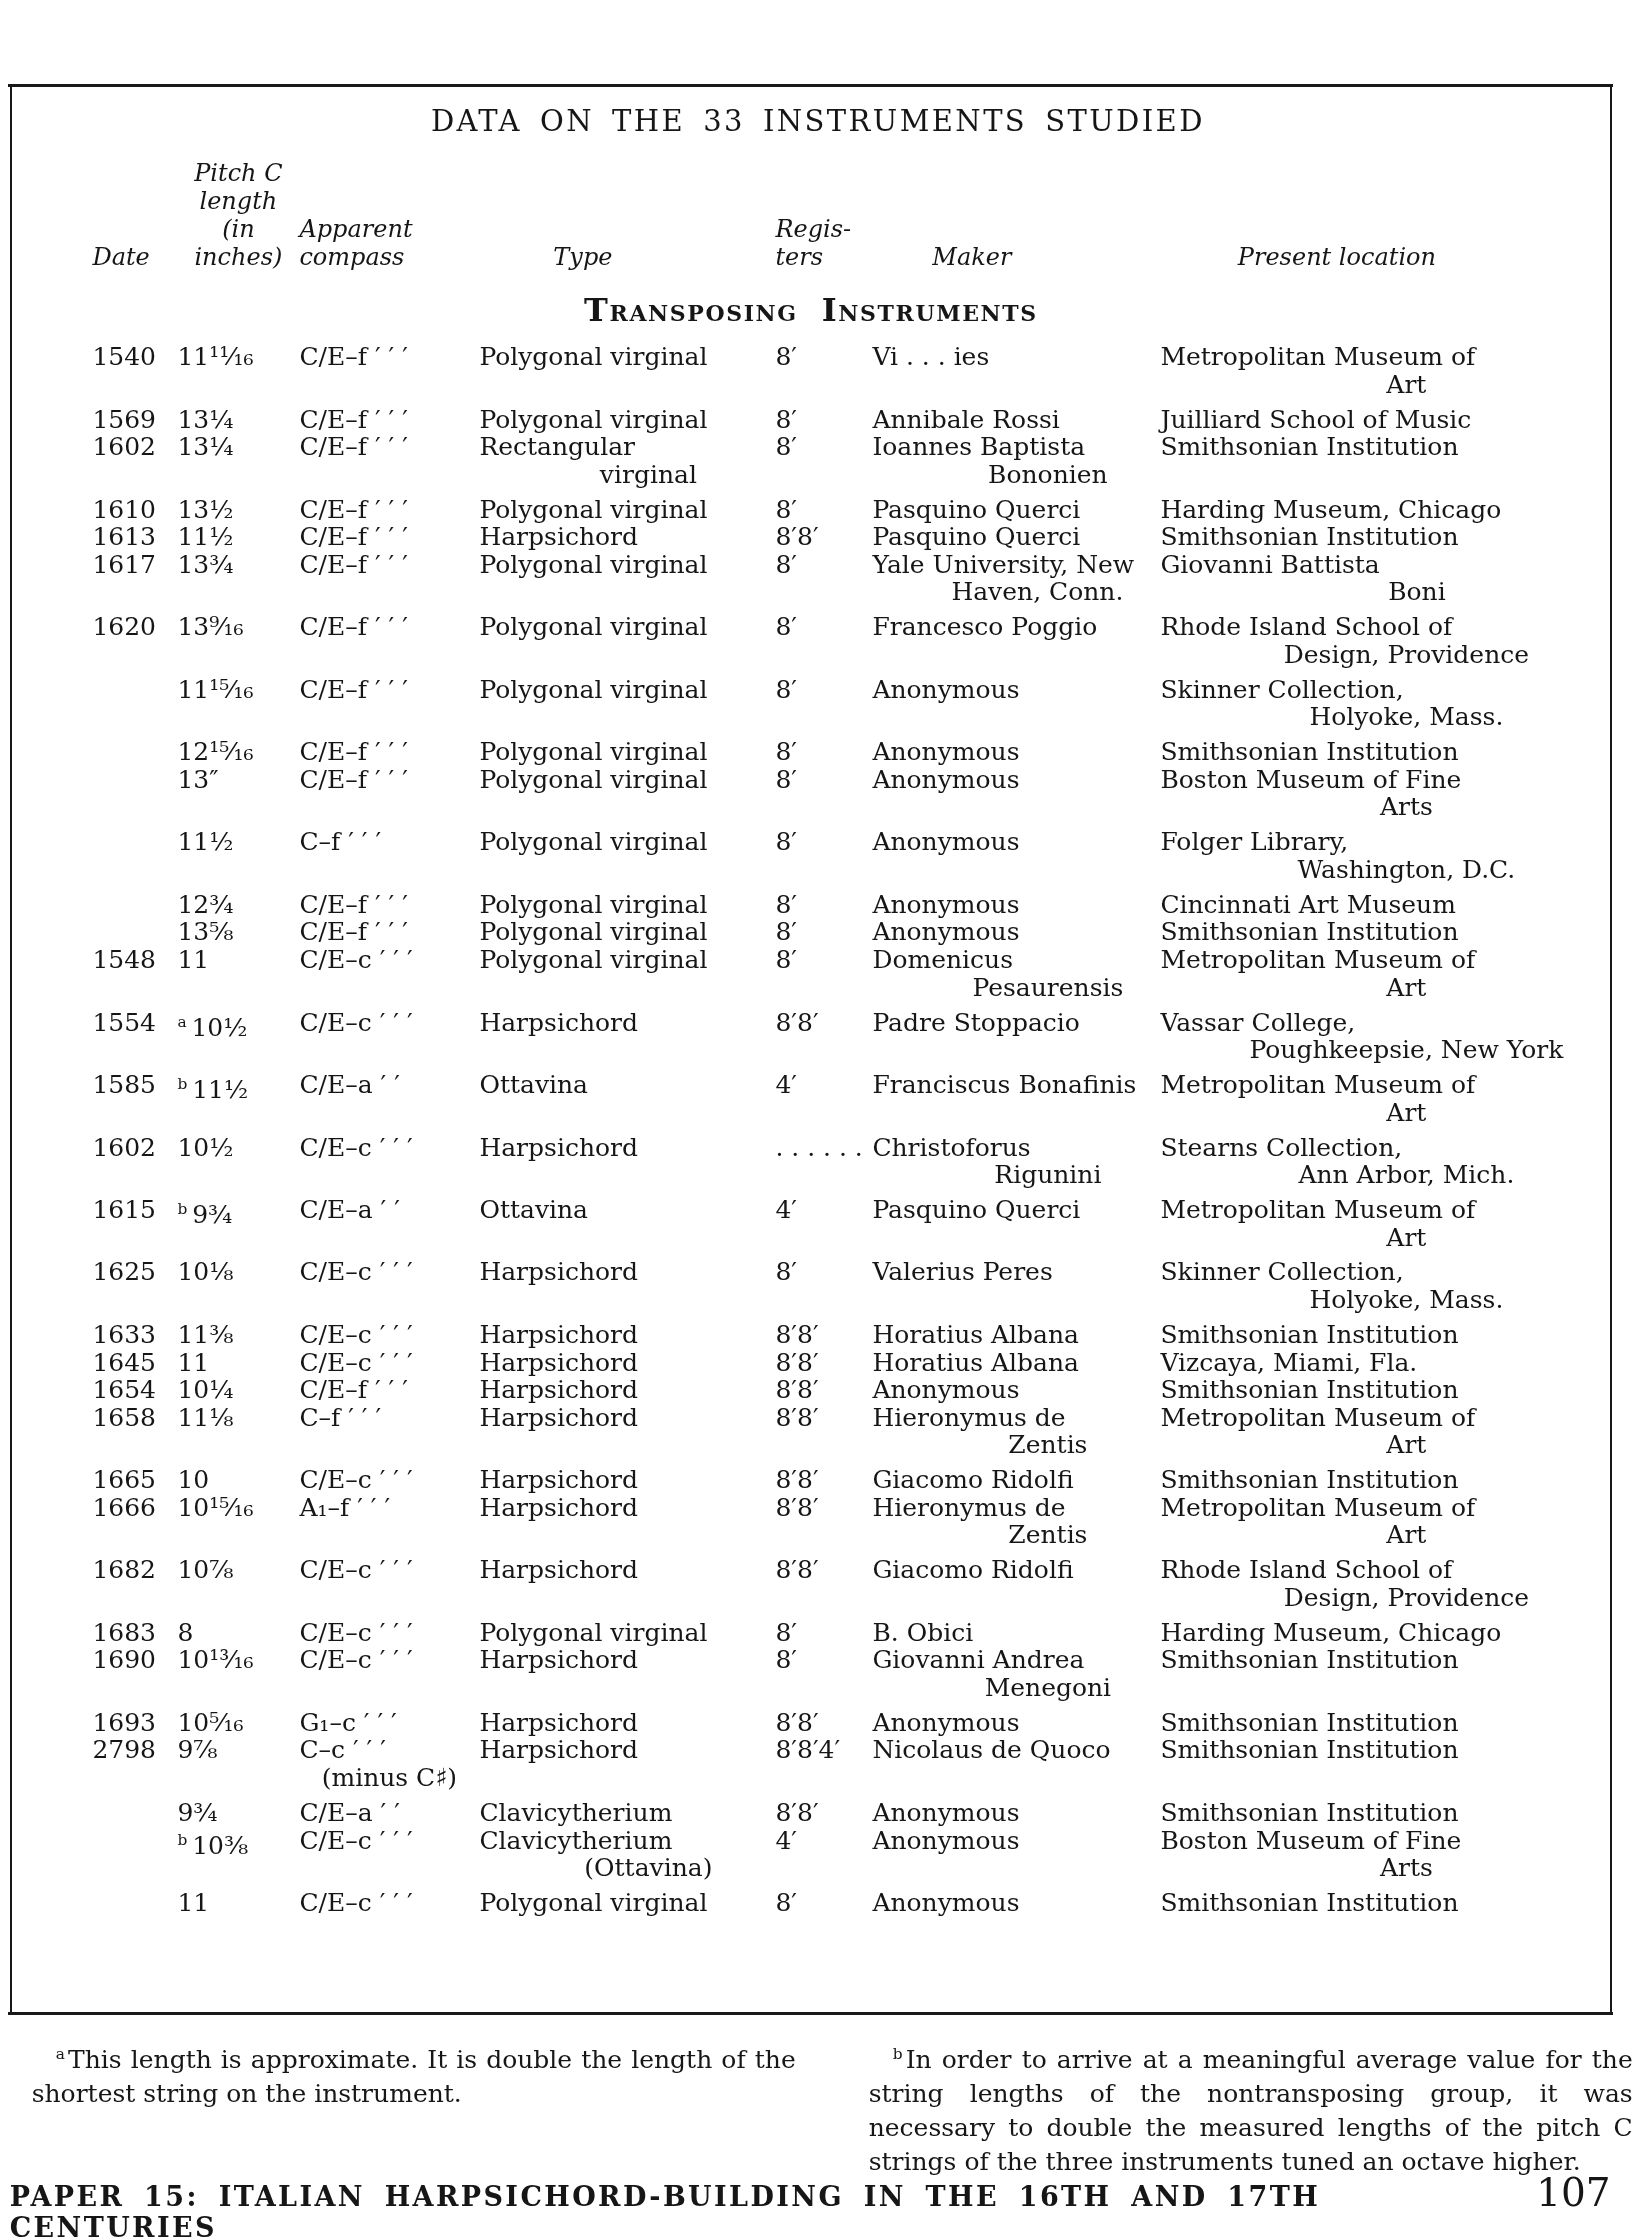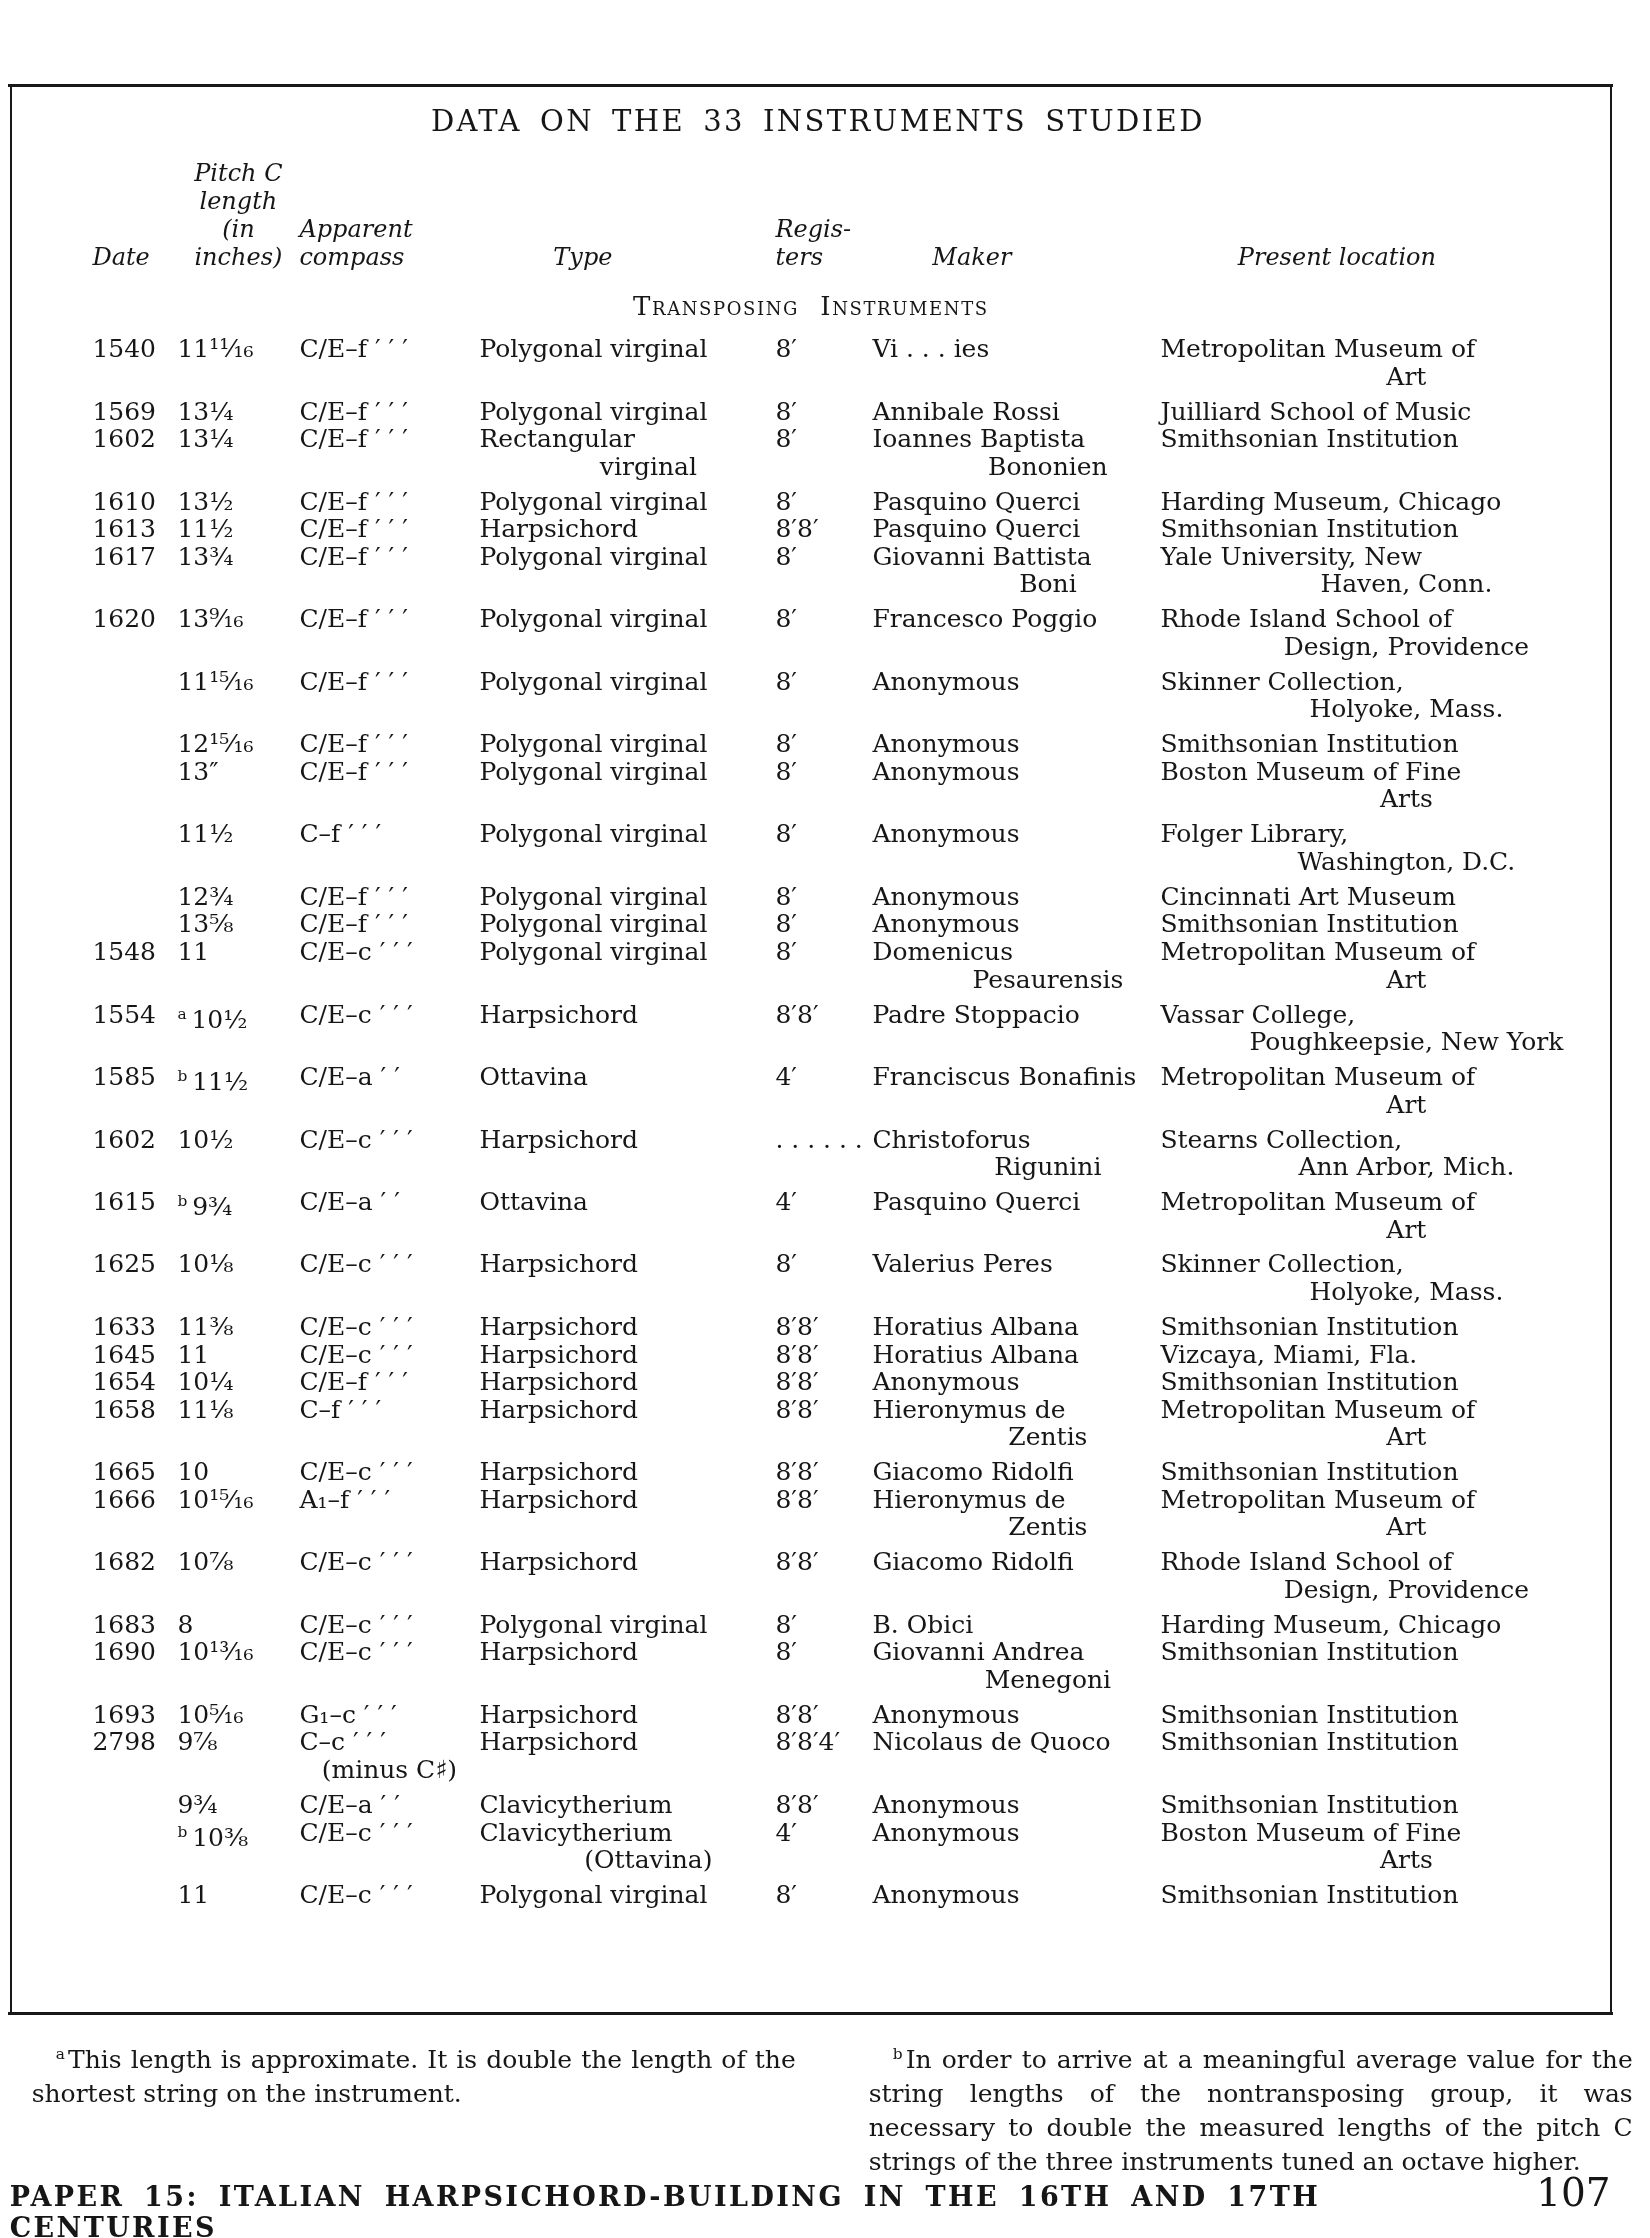--- a/index.html
+++ b/index.html
@@ -26,21 +26,21 @@
   }
   .thead { align-items:end; font-style:italic; font-size:24px; line-height:28px; margin-top:21px; }
   .hcell { text-align:center; }
   .hcell.col-date { text-align:left; }
   .hcell.col-compass { padding-right:81px; }
   .hcell.col-type, .hcell.col-registers, .hcell.col-maker { padding-right:89px; }
   .hcell.col-location { padding-right:97px; }
 
   .section-heading {
     text-align:center; font-variant:small-caps; letter-spacing:1.6px; word-spacing:11.4px;
-    font-size:26px; margin:19.5px 0 14.6px 0;
+    font-size:32px; margin:19.5px 0 14.6px 0;font-weight:bold;
   }
 
   .trow { font-size:25px; line-height:27.6px; }
   .trow.gap { margin-top:7.3px; }
   .cell { white-space:nowrap; }
   .cell .cont { padding-left:42px;text-align:center; }
   .cell-compass .cont { padding-left:0; }
   .cell-maker .cont { padding-left:63px; }
   sup.note { font-size:15.4px; margin-right:4.9px; }
 
@@ -216,27 +216,27 @@
           <div class="cell cell-pitch"><span>13¾</span></div>
           <div class="cell cell-compass">
             <div>C/E–f ′ ′ ′</div>
           </div>
           <div class="cell cell-type">
             <div>Polygonal virginal</div>
           </div>
           <div class="cell cell-registers">
             <div>8′</div>
           </div>
+          <div class="cell cell-location">
+            <div>Yale University, New</div>
+            <div class="cont">Haven, Conn.</div>
+          </div>
           <div class="cell cell-maker">
             <div>Giovanni Battista</div>
             <div class="cont">Boni</div>
-          </div>
-          <div class="cell cell-location">
-            <div>Yale University, New</div>
-            <div class="cont">Haven, Conn.</div>
           </div>
         </div>
         <div class="trow gap">
           <div class="cell cell-date">
             <div>1620</div>
           </div>
           <div class="cell cell-pitch"><span>13⁹⁄₁₆</span></div>
           <div class="cell cell-compass">
             <div>C/E–f ′ ′ ′</div>
           </div>

